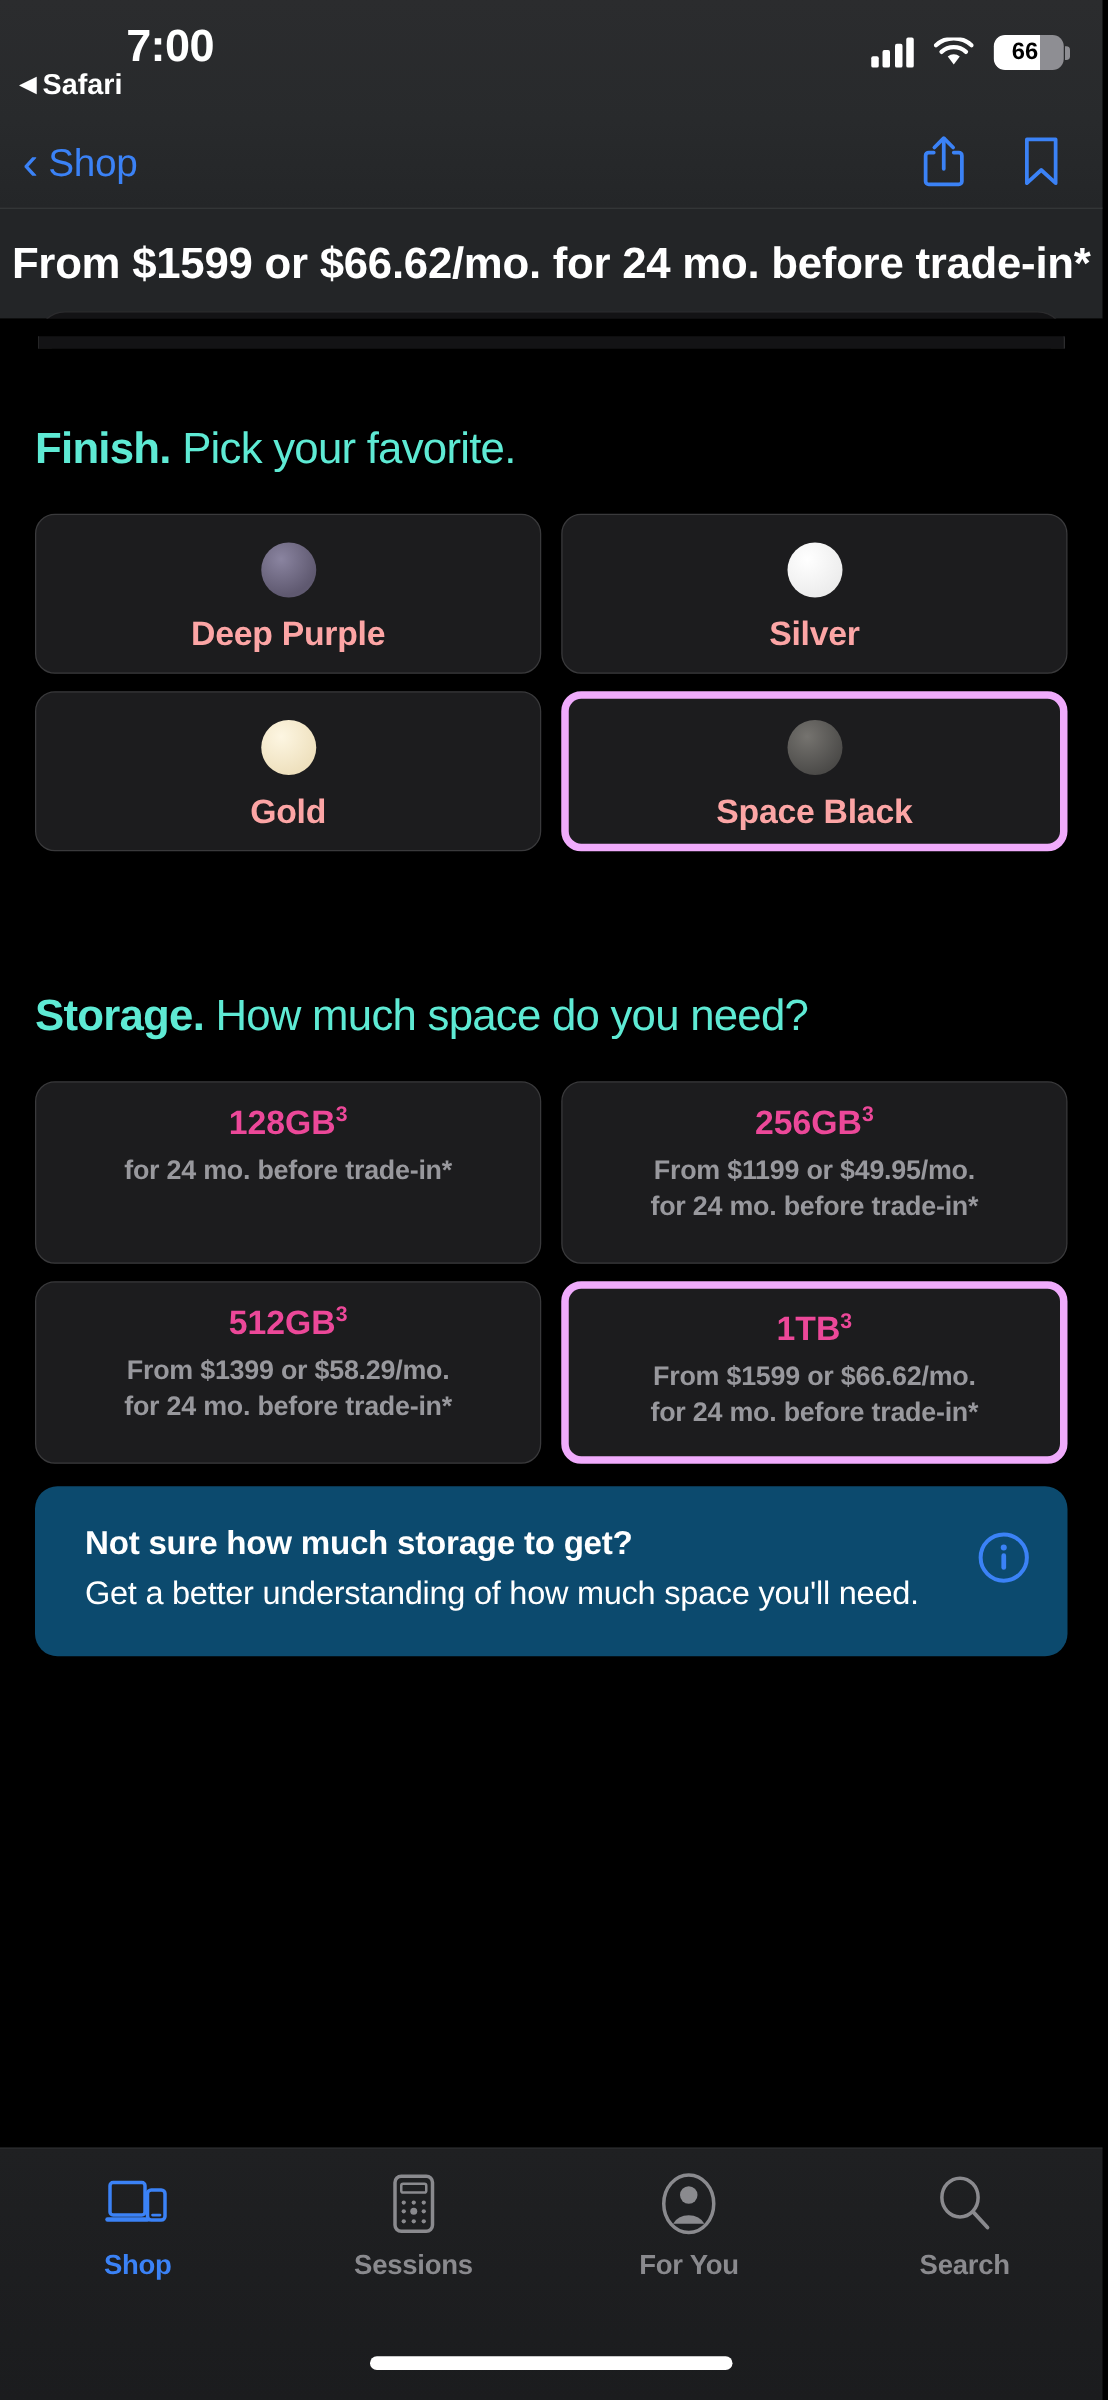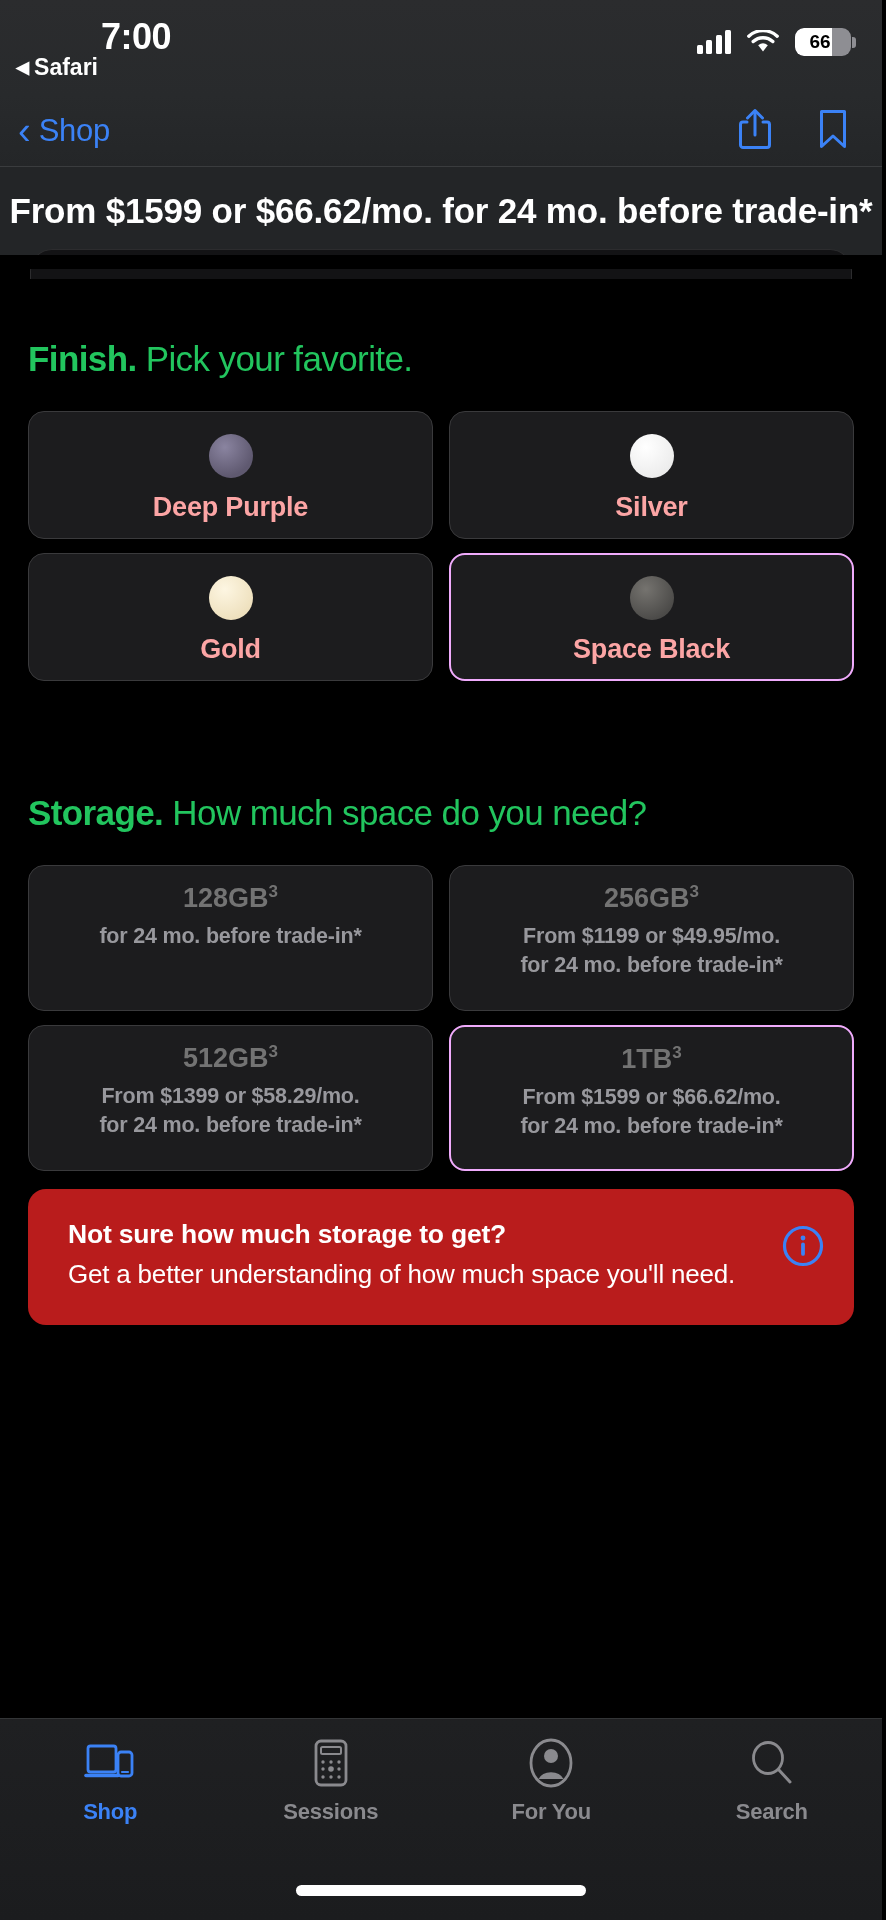--- a/index.html
+++ b/index.html
@@ -81,54 +81,54 @@
     border-top:1px solid #3a3c3e;
     display:flex; align-items:center; justify-content:center;
   }
   .banner-text{
     color:#fff; font-size:35px; font-weight:bold; letter-spacing:-0.2px;
   }
 
   
   .content{ position:relative; padding:0 28px; }
   .section-head{
-    color:#22c55e; font-size:35px; letter-spacing:-0.6px;
+    color:#5eead4; font-size:35px; letter-spacing:-0.6px;
     margin-top:0;
   }
   .section-head b{ font-weight:bold; }
   .section-head span{ font-weight:normal; }
 
   .grid{ display:grid; grid-template-columns:1fr 1fr; gap:14px 16px; }
 
   .card{
     background:#1c1c1e; border:1px solid #3a3a3c; border-radius:16px;
     display:flex; flex-direction:column; align-items:center;
     justify-content:center; text-align:center;
   }
-  .card.selected{ border:2px solid #f0abfc;text-align:center; }
+  .card.selected{ border:6px solid #f0abfc;text-align:center; }
 
   
   .finish-card{ height:128px; gap:0; padding-top:6px; }
   .swatch{
     width:44px; height:44px; border-radius:50%; margin-bottom:14px;
   }
   .finish-label{ color:#fca5a5; font-size:27px; font-weight:bold; letter-spacing:-0.2px; }
 
   
   .storage-card{ height:146px; padding:16px 10px 14px; justify-content:flex-start; }
-  .storage-cap{ color:#737373; font-size:27px; font-weight:bold; margin-bottom:8px; }
+  .storage-cap{ color:#ec4899; font-size:27px; font-weight:bold; margin-bottom:8px; }
   .storage-cap sup{ font-size:17px; font-weight:bold; vertical-align:super; }
   .storage-sub{
     color:#98989d; font-size:21.5px; line-height:1.35; font-weight:bold;
     letter-spacing:-0.2px;
   }
 
   
   .info-card{
-    background:#b91c1c; border-radius:18px; margin-top:18px;
+    background:#0c4a6e; border-radius:18px; margin-top:18px;
     padding:30px 30px 34px 40px; display:flex; align-items:flex-start; gap:16px;
   }
   .info-text{ flex:1; }
   .info-title{ color:#fff; font-size:26.5px; font-weight:bold; letter-spacing:-0.2px; }
   .info-body{ color:#fff; font-size:26px; line-height:1.25; margin-top:8px; letter-spacing:-0.2px; }
   .info-icon{ width:42px; height:42px; flex:0 0 auto; margin-top:6px; }
 
   
   .tabbar{
     position:absolute; left:0; bottom:0; width:100%; height:202px;

